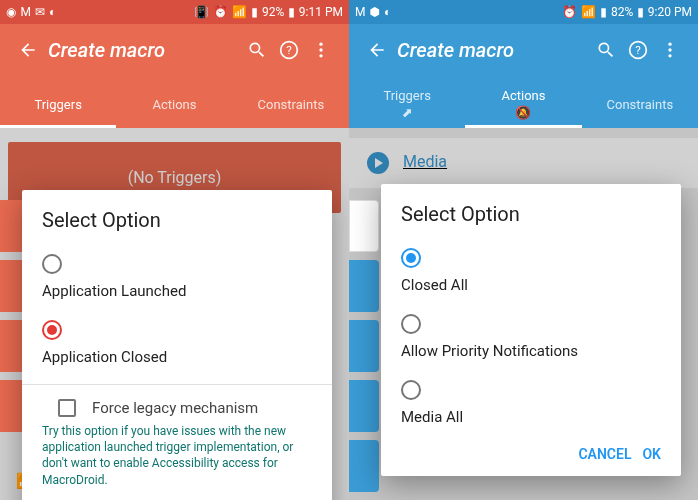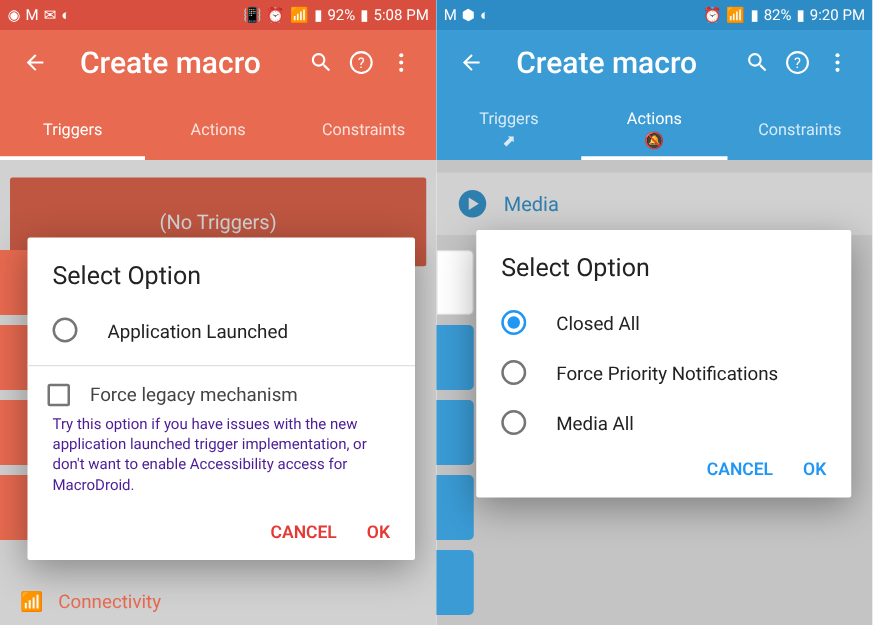--- a/index.html
+++ b/index.html
@@ -10,66 +10,66 @@
     .screen-right { background: #f0f0f0; }
     
     .statusbar { height: 24px; display: flex; justify-content: space-between; align-items: center; padding: 0 6px; font-size: 12px; color: #fff; }
     .statusbar-left { background: #d84f3f; }
     .statusbar-right { background: #2d8cc5; }
     .statusbar .sb-left, .statusbar .sb-right { display: flex; gap: 4px; align-items: center; }
     
     .appbar { height: 52px; display: flex; align-items: center; padding: 0 12px; color: #fff; }
     .appbar-left { background: #e86a50; }
     .appbar-right { background: #3a9bd5; }
-    .appbar .title { flex: 1; font-size: 24px; font-weight: 500; margin-left: 20px; }
+    .appbar .title { flex: 1; font-size: 20px; font-weight: 500; margin-left: 4px; font-style: italic; }
     .appbar .icon-btn { width: 32px; display: flex; justify-content: center; }
     
     .tabs { height: 52px; display: flex; color: rgba(255,255,255,0.8); }
     .tabs-left { background: #e86a50; }
     .tabs-right { background: #3a9bd5; }
     .tab { flex: 1; display: flex; flex-direction: column; align-items: center; justify-content: center; font-size: 13px; gap: 2px; padding-top: 4px; }
     .tab.active-left { box-shadow: inset 0 -3px 0 #fff; color: #fff; }
     .tab.active-right { box-shadow: inset 0 -3px 0 #fff; color: #fff; }
     
     .content-left { padding: 8px; }
     .no-triggers { background: #e86a50; color: #fff; text-align: center; padding: 26px; font-size: 16px; border-radius: 2px; margin-top: 6px; }
     
     .content-right { padding: 0; }
-    .media-row { display: flex; align-items: center; padding: 14px 18px; background: #fff; margin-top: 10px; gap: 14px; }
+    .media-row { display: flex; padding: 14px 18px; background: #fff; margin-top: 10px; gap: 14px; text-decoration: underline; }
     .media-row .play { width: 22px; height: 22px; border-radius: 50%; background: #3a9bd5; display:flex; align-items:center; justify-content:center; }
     .media-row .play::after { content:''; border-left: 8px solid #fff; border-top:5px solid transparent; border-bottom:5px solid transparent; margin-left:2px; }
     .media-title { color: #3a9bd5; font-size: 16px; }
     
     .side-strip { position:absolute; left:0; top:200px; width:30px; }
     .side-item-l { height:52px; background:#e86a50; margin-bottom:8px; border-radius:0 4px 4px 0; }
     .side-item-r { height:52px; background:#3a9bd5; margin-bottom:8px; border-radius:0 4px 4px 0; position:relative; }
     .side-item-r.first { background:#fff; border:1px solid #ddd; }
     
     .connectivity { position:absolute; bottom:10px; left:16px; display:flex; align-items:center; gap:12px; color:#e86a50; font-size:15px; }
     
     .dialog { position: absolute; background: #fff; border-radius: 2px; box-shadow: 0 8px 30px rgba(0,0,0,0.35); }
     .dialog-left { left: 22px; top: 190px; width: 310px; }
     .dialog-right { left: 32px; top: 184px; width: 300px; }
     .dialog-title { font-size: 20px; font-weight: 400; padding: 18px 20px 12px; color: #222; }
     
-    .radio-row { display: flex; align-items: flex-end; padding: 10px 20px; gap: 24px; }
+    .radio-row { display: flex; align-items: flex-start; padding: 10px 20px; gap: 8px; flex-direction: column; }
     .radio { width: 20px; height: 20px; border: 2px solid #757575; border-radius: 50%; position: relative; flex-shrink:0; }
     .radio.selected-red { border-color: #e53935; }
     .radio.selected-red::after { content:''; position:absolute; inset:3px; background:#e53935; border-radius:50%; }
     .radio.selected-blue { border-color: #2196f3; }
     .radio.selected-blue::after { content:''; position:absolute; inset:3px; background:#2196f3; border-radius:50%; }
     .radio-label { font-size: 15px; color: #222; }
     
-    .checkbox-row { display: flex; align-items: center; padding: 10px 16px 6px; gap: 16px; }
+    .checkbox-row { display: flex; align-items: center; padding: 10px 36px 6px; gap: 16px; }
     .checkbox { width: 18px; height: 18px; border: 2px solid #757575; border-radius: 2px; }
     .check-label { font-size: 15px; color: #444; }
-    .hint { font-size: 12px; color: #4c1d95; padding: 0 20px 12px; line-height: 1.35; }
+    .hint { font-size: 12px; color: #0f766e; padding: 0 20px 12px; line-height: 1.35; }
     
     .dialog-divider { border-top: 1px solid #e0e0e0; margin: 8px 0 4px; }
-    .dialog-actions { display: flex; justify-content: flex-end; gap: 24px; padding: 10px 20px 14px; font-weight: 600; font-size: 14px; }
+    .dialog-actions { display: flex; justify-content: flex-end; gap: 11px; padding: 10px 20px 14px; font-weight: 600; font-size: 14px; }
     .actions-red { color: #e53935; }
     .actions-blue { color: #2196f3; }
     
     .overlay-dim { position:absolute; inset:128px 0 0 0; background:rgba(0,0,0,0.18); }
     
     svg { width: 20px; height: 20px; fill: currentColor; }
   </style>
 </head>
 <body>
 
@@ -83,21 +83,21 @@
         <span>✉</span>
         <span>◐</span>
       </div>
       <div class="sb-right">
         <span>📳</span>
         <span>⏰</span>
         <span>📶</span>
         <span>▮</span>
         <span>92%</span>
         <span>▮</span>
-        <span>5:08 PM</span>
+        <span>9:11 PM</span>
       </div>
     </div>
 
     <div class="appbar appbar-left">
       <div class="icon-btn">
         <svg viewBox="0 0 24 24">
             <path d="M20 11H7.8l5.6-5.6L12 4l-8 8 8 8 1.4-1.4L7.8 13H20z"></path>
           </svg>
       </div>
       <div class="title">Create macro</div>
@@ -149,20 +149,24 @@
     <div class="connectivity">
       <span>📶</span>
       <span>Connectivity</span>
     </div>
 
     <div class="dialog dialog-left">
       <div class="dialog-title">Select Option</div>
       <div class="radio-row">
         <div class="radio"></div>
         <div class="radio-label">Application Launched</div>
+      </div>
+      <div class="radio-row">
+        <div class="radio selected-red"></div>
+        <div class="radio-label">Application Closed</div>
       </div>
       <div class="dialog-divider"></div>
       <div class="checkbox-row">
         <div class="checkbox"></div>
         <div class="check-label">Force legacy mechanism</div>
       </div>
       <div class="hint">Try this option if you have issues with the new application launched trigger implementation, or don't want to enable Accessibility access for MacroDroid.</div>
       <div class="dialog-actions actions-red">
         <span>CANCEL</span>
         <span>OK</span>
@@ -246,21 +250,21 @@
     </div>
 
     <div class="dialog dialog-right">
       <div class="dialog-title">Select Option</div>
       <div class="radio-row">
         <div class="radio selected-blue"></div>
         <div class="radio-label">Closed All</div>
       </div>
       <div class="radio-row">
         <div class="radio"></div>
-        <div class="radio-label">Force Priority Notifications</div>
+        <div class="radio-label">Allow Priority Notifications</div>
       </div>
       <div class="radio-row">
         <div class="radio"></div>
         <div class="radio-label">Media All</div>
       </div>
       <div class="dialog-actions actions-blue">
         <span>CANCEL</span>
         <span>OK</span>
       </div>
     </div>

